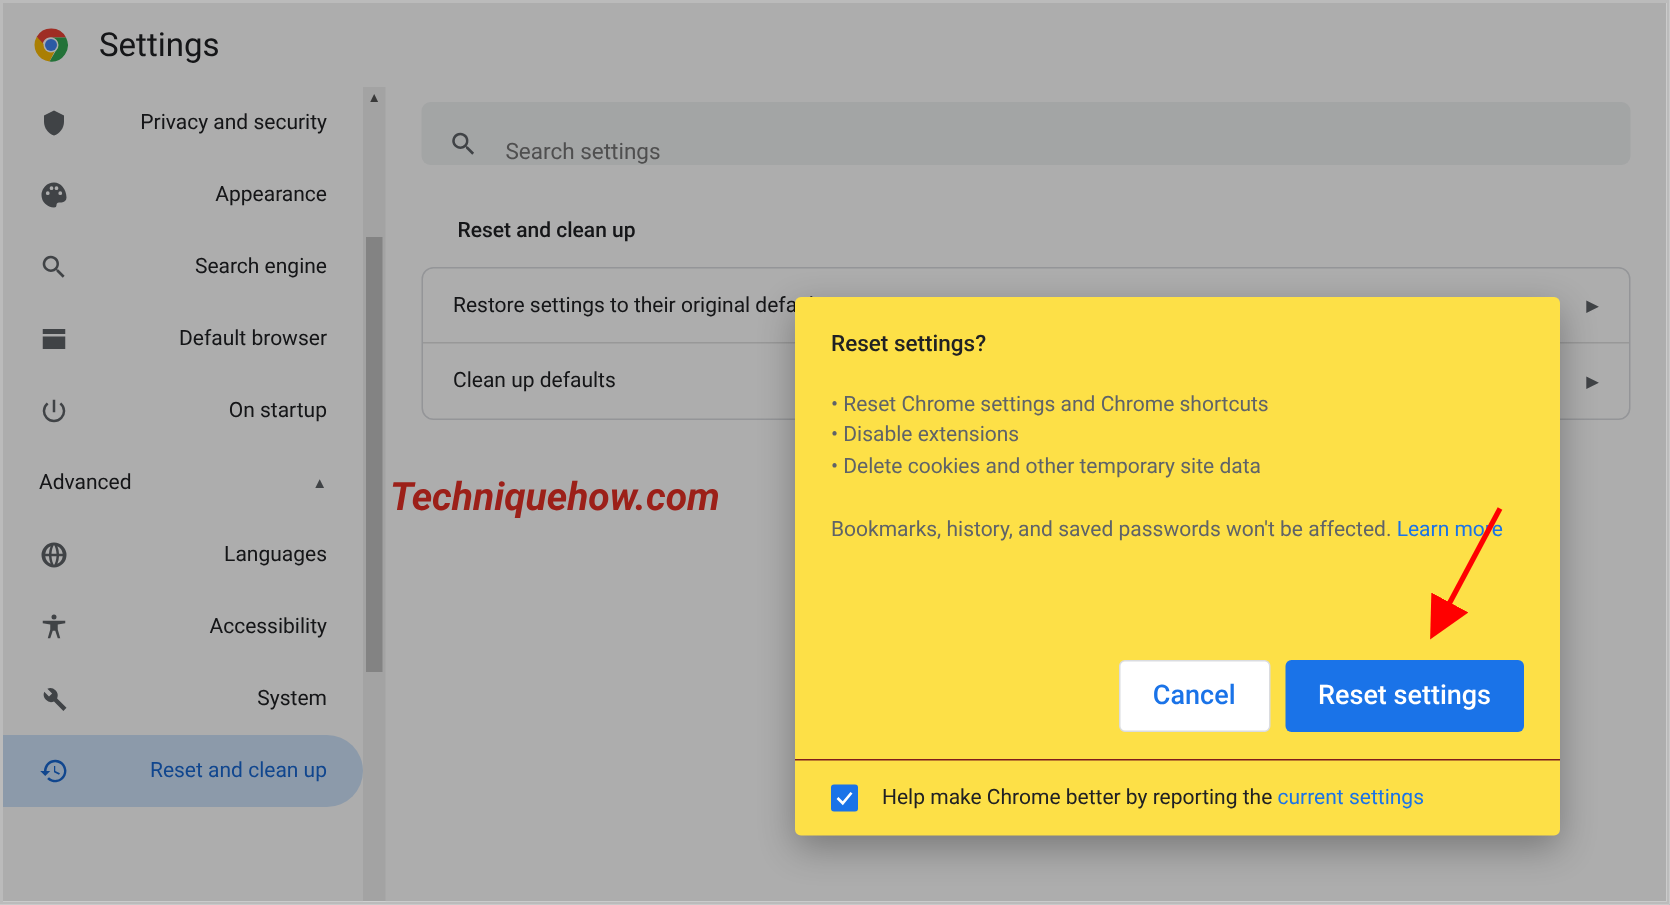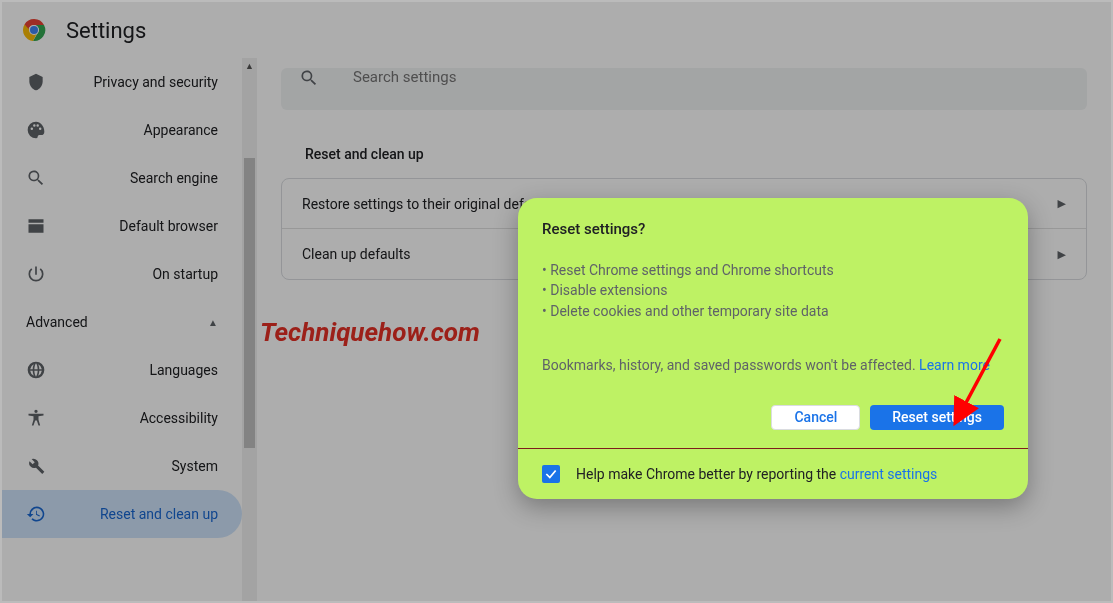--- a/index.html
+++ b/index.html
@@ -15,38 +15,38 @@
 .scrollbar-arrow { height: 15px; display:flex; align-items:center; justify-content:center; color:#555; font-size:9px; }
 .scrollbar-thumb { position: absolute; left: 2px; right: 2px; top: 100px; height: 290px; background: #c1c1c1; border-radius: 0; }
 .nav-item { display: flex; align-items: center; padding: 0 24px; height: 48px; font-size: 14px; color: #202124; cursor: pointer; border-radius: 0 24px 24px 0; justify-content: space-between; }
 .nav-item.active { background: #cfe4fb; color: #1967d2; }
 .nav-icon { width: 20px; height: 20px; margin-right: 22px; display: flex; align-items: center; justify-content: center; }
 .nav-icon svg { width: 20px; height: 20px; fill: #5f6368; }
 .nav-item.active .nav-icon svg { fill: #1967d2; }
 .section-header { display: flex; align-items: center; justify-content: space-between; padding: 0 24px; height: 48px; font-size: 14px; color: #202124; cursor: pointer; }
 .main { flex: 1; padding: 0 24px; }
 .search-row { padding: 10px 0 24px 0; }
-.search-box { height: 42px; border-radius: 6px; background: #f1f3f4; display: flex; align-items: flex-start; padding: 0 18px; gap: 16px; }
+.search-box { height: 42px; border-radius: 6px; background: #f1f3f4; display: flex; align-items: flex-end; padding: 0 18px; }
 .search-box svg { width: 20px; height: 20px; fill: #5f6368; margin-right: 18px; }
 .search-box input { border: none; background: transparent; outline: none; font-size: 15px; color: #5f6368; flex: 1; }
 .section-title { font-size: 14px; color: #202124; padding: 12px 0 16px 24px; font-weight: 500; }
 .card { border: 1px solid #dadce0; border-radius: 8px; }
 .row { display: flex; align-items: center; justify-content: space-between; padding: 0 20px; height: 50px; border-bottom: 1px solid #e0e0e0; font-size: 14px; color: #202124; cursor: pointer; }
 .row:last-child { border-bottom: none; }
 .row-arrow { font-size: 11px; color: #5f6368; }
 .watermark { position: absolute; left: 258px; top: 315px; font-size: 26px; font-weight: 700; color: #e63026; font-style: italic; z-index: 5; }
-.dialog { position: absolute; left: 516px; top: 196px; width: 510px; background: #bef264; border-radius: 19px; box-shadow: 0 8px 24px rgba(0,0,0,.3); z-index: 20; font-size: 14px; color: #202124; }
+.dialog { position: absolute; left: 528px; top: 196px; width: 510px; background: #fde047; border-radius: 4px; box-shadow: 0 8px 24px rgba(0,0,0,.3); z-index: 20; font-size: 14px; color: #202124; }
 .dialog-body { padding: 22px 24px 18px 24px; }
 .dialog-title { font-size: 15px; font-weight: 500; margin-bottom: 22px; }
 .dialog-subtitle { margin-bottom: 22px; color: #5f6368; }
-.dialog-bullets { color: #5f6368; margin-bottom: 36px; line-height: 1.45; }
+.dialog-bullets { color: #5f6368; margin-bottom: 24px; line-height: 1.45; }
 .dialog-footnote { color: #5f6368; }
 .dialog-footnote a { color: #1a73e8; text-decoration: none; cursor: pointer; }
 .dialog-actions { display: flex; justify-content: flex-end; gap: 10px; padding: 14px 24px 18px 24px; }
-.btn { height: 25px; padding: 0 22px; border-radius: 4px; font-size: 14px; font-weight: 500; cursor: pointer; display: inline-flex; align-items: center; }
+.btn { height: 48px; padding: 0 22px; border-radius: 4px; font-size: 18px; font-weight: 500; cursor: pointer; display: inline-flex; align-items: center; margin-top: 47px; }
 .btn-outline { border: 1px solid #dadce0; background: #fff; color: #1a73e8; }
 .btn-primary { border: none; background: #1a73e8; color: #fff; }
 .dialog-footer { border-top: 1px solid #7f1d1d; padding: 16px 24px; display: flex; align-items: center; gap: 16px; color: #202124; }
 .checkbox { width: 18px; height: 18px; border-radius: 2px; background: #1a73e8; display: flex; align-items: center; justify-content: center; cursor: pointer; }
 .checkbox svg { width: 14px; height: 14px; fill: none; stroke: #fff; stroke-width: 3; }
 .dialog-footer a { color: #1a73e8; text-decoration: none; cursor: pointer; }
 .red-arrow { position: absolute; z-index: 25; pointer-events: none; }
 </style>
 </head>
 <body>

